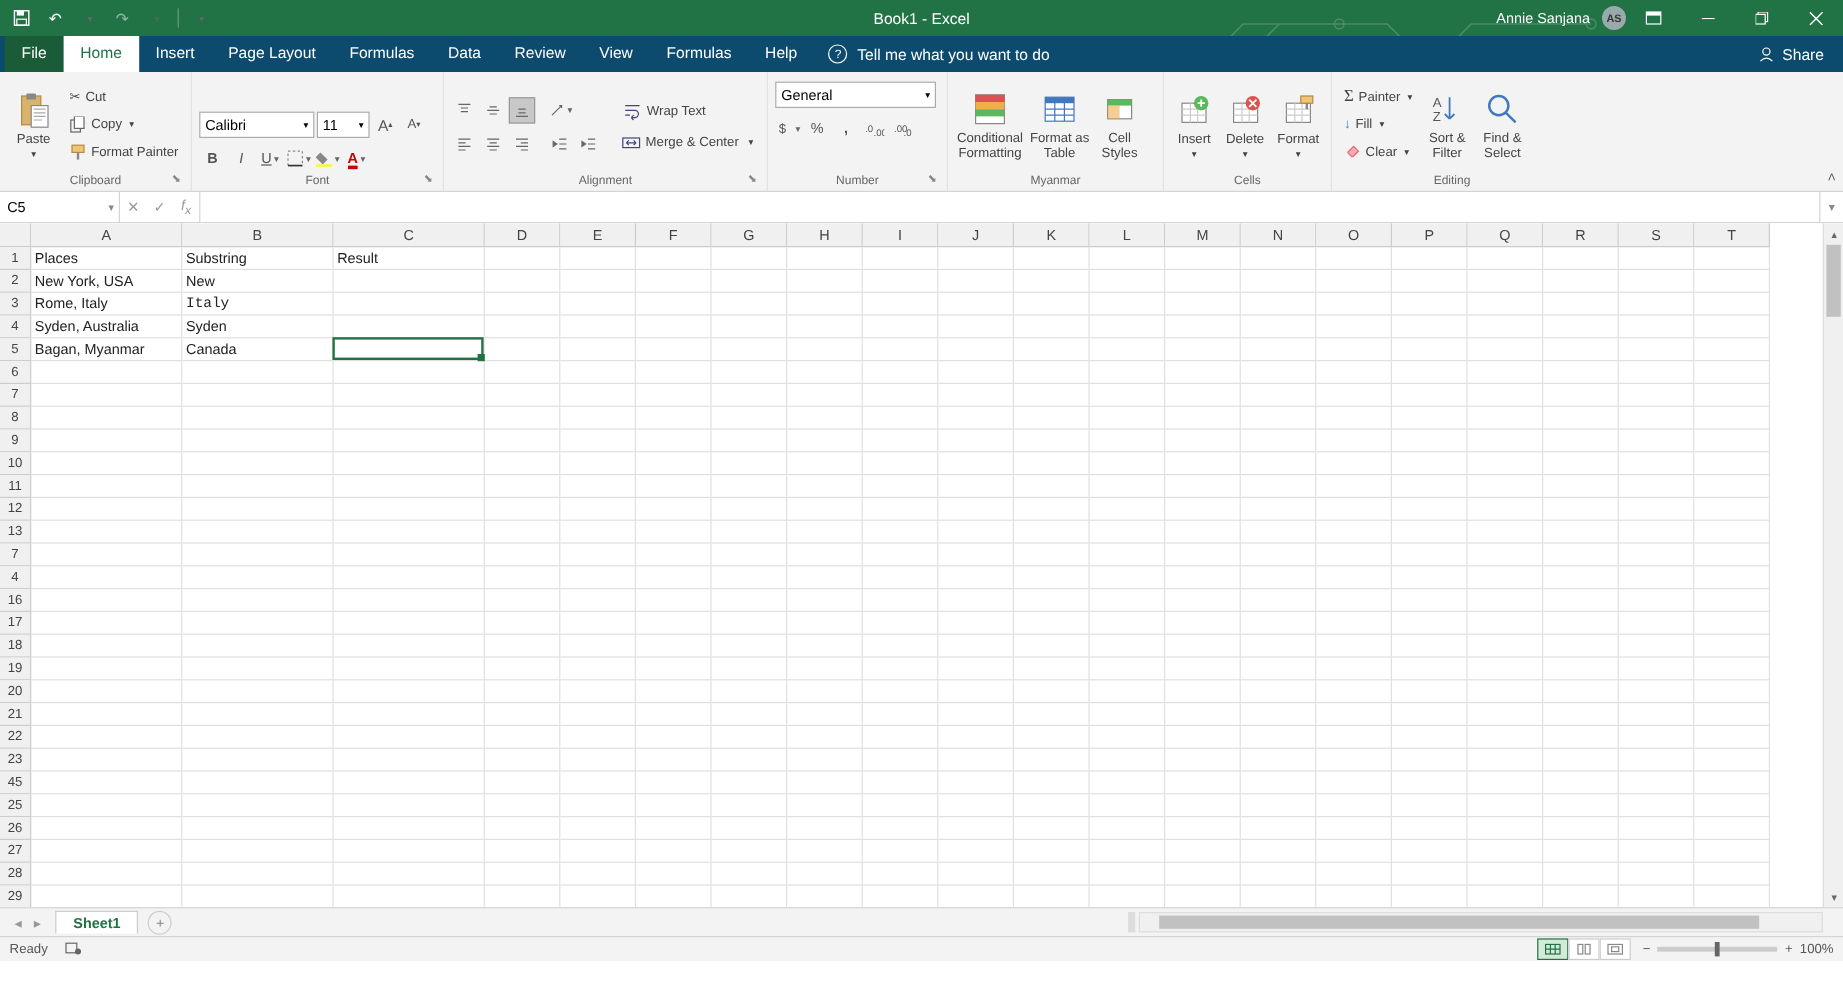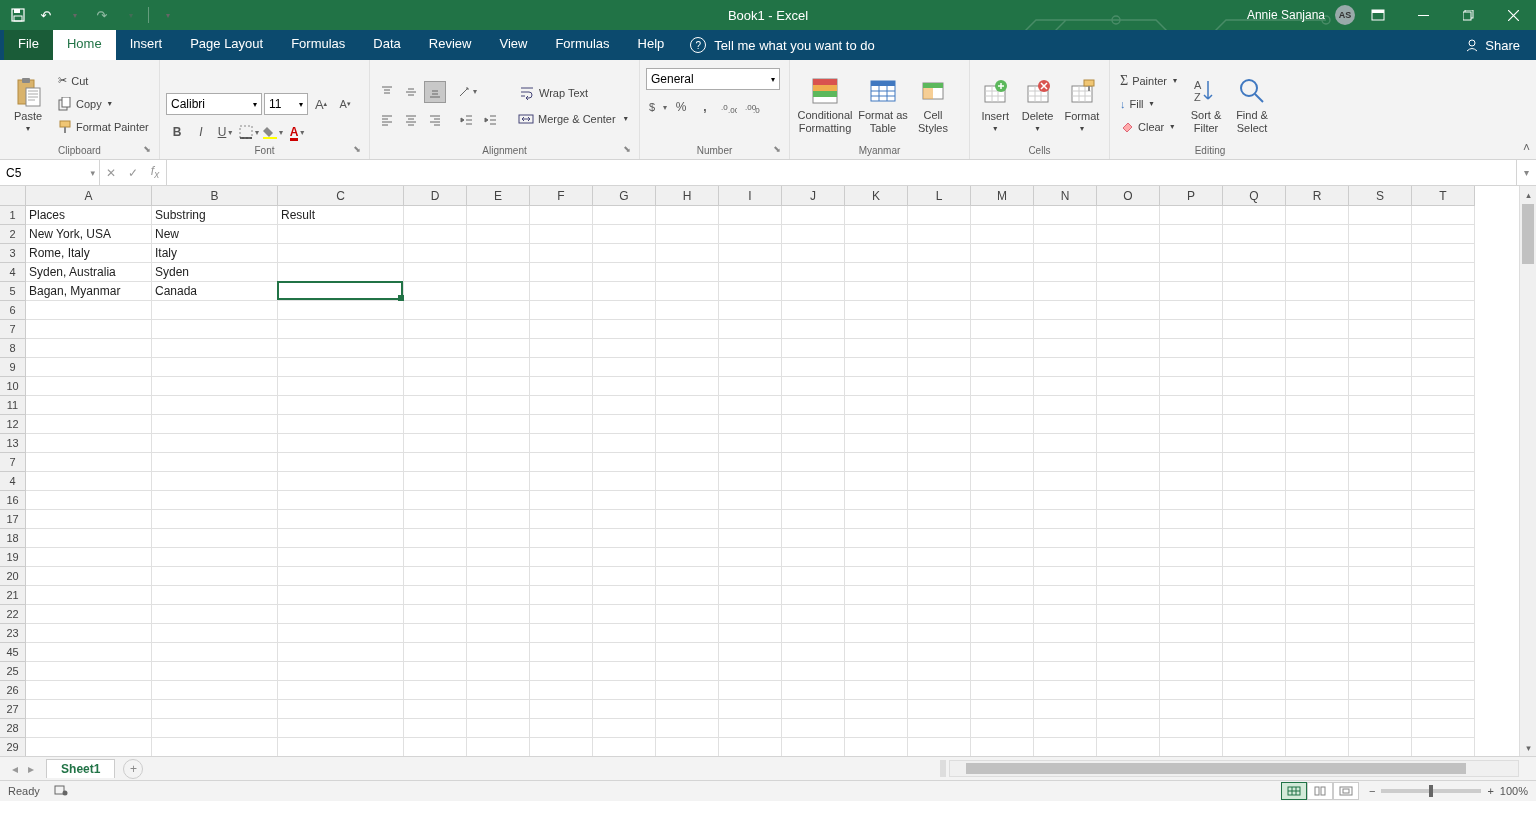--- a/index.html
+++ b/index.html
@@ -589,21 +589,21 @@
         <div class="cell" style="width: 63px;"></div>
         <div class="cell" style="width: 63px;"></div>
         <div class="cell" style="width: 63px;"></div>
         <div class="cell" style="width: 63px;"></div>
         <div class="cell" style="width: 63px;"></div>
         <div class="cell" style="width: 63px;"></div>
         <div class="cell" style="width: 63px;"></div>
       </div>
       <div class="cell-row">
         <div class="cell" style="width: 126px;">Rome, Italy</div>
-        <div class="cell" style="width: 126px;">Italy</div>
+        <div class="cell" style="width: 126px; font-family: Liberation Mono, monospace;">Italy</div>
         <div class="cell" style="width: 126px;"></div>
         <div class="cell" style="width: 63px;"></div>
         <div class="cell" style="width: 63px;"></div>
         <div class="cell" style="width: 63px;"></div>
         <div class="cell" style="width: 63px;"></div>
         <div class="cell" style="width: 63px;"></div>
         <div class="cell" style="width: 63px;"></div>
         <div class="cell" style="width: 63px;"></div>
         <div class="cell" style="width: 63px;"></div>
         <div class="cell" style="width: 63px;"></div>

